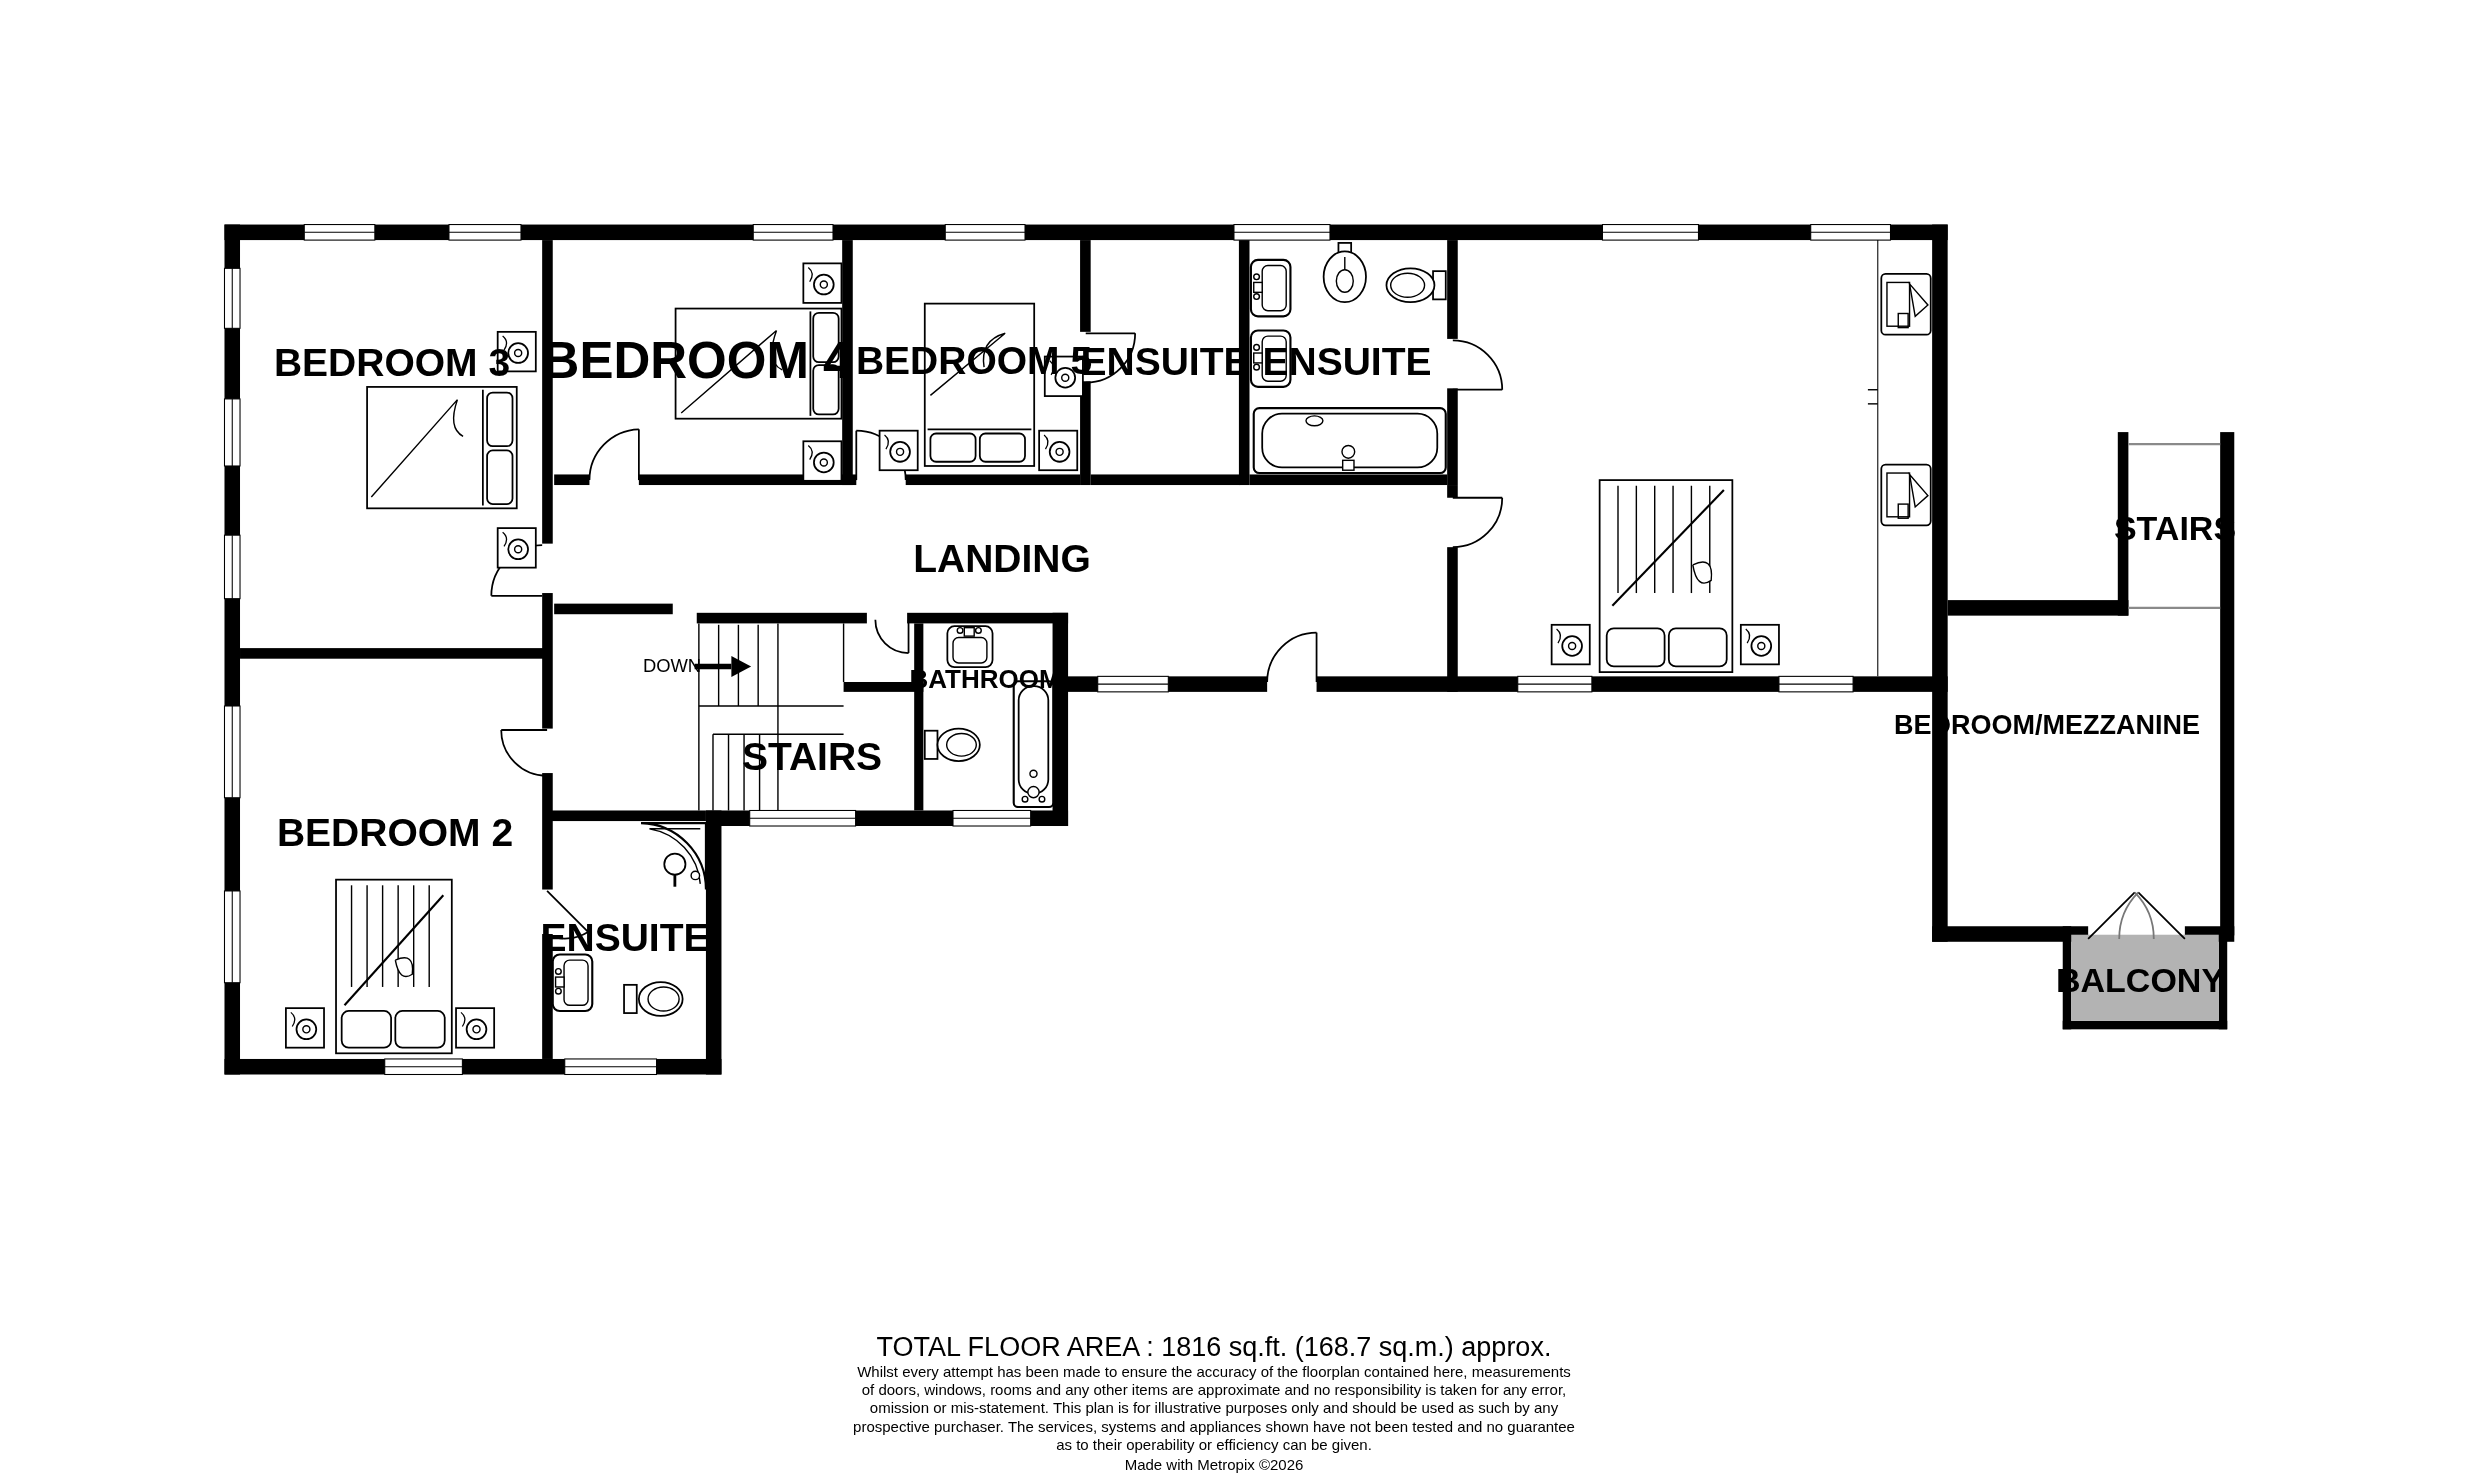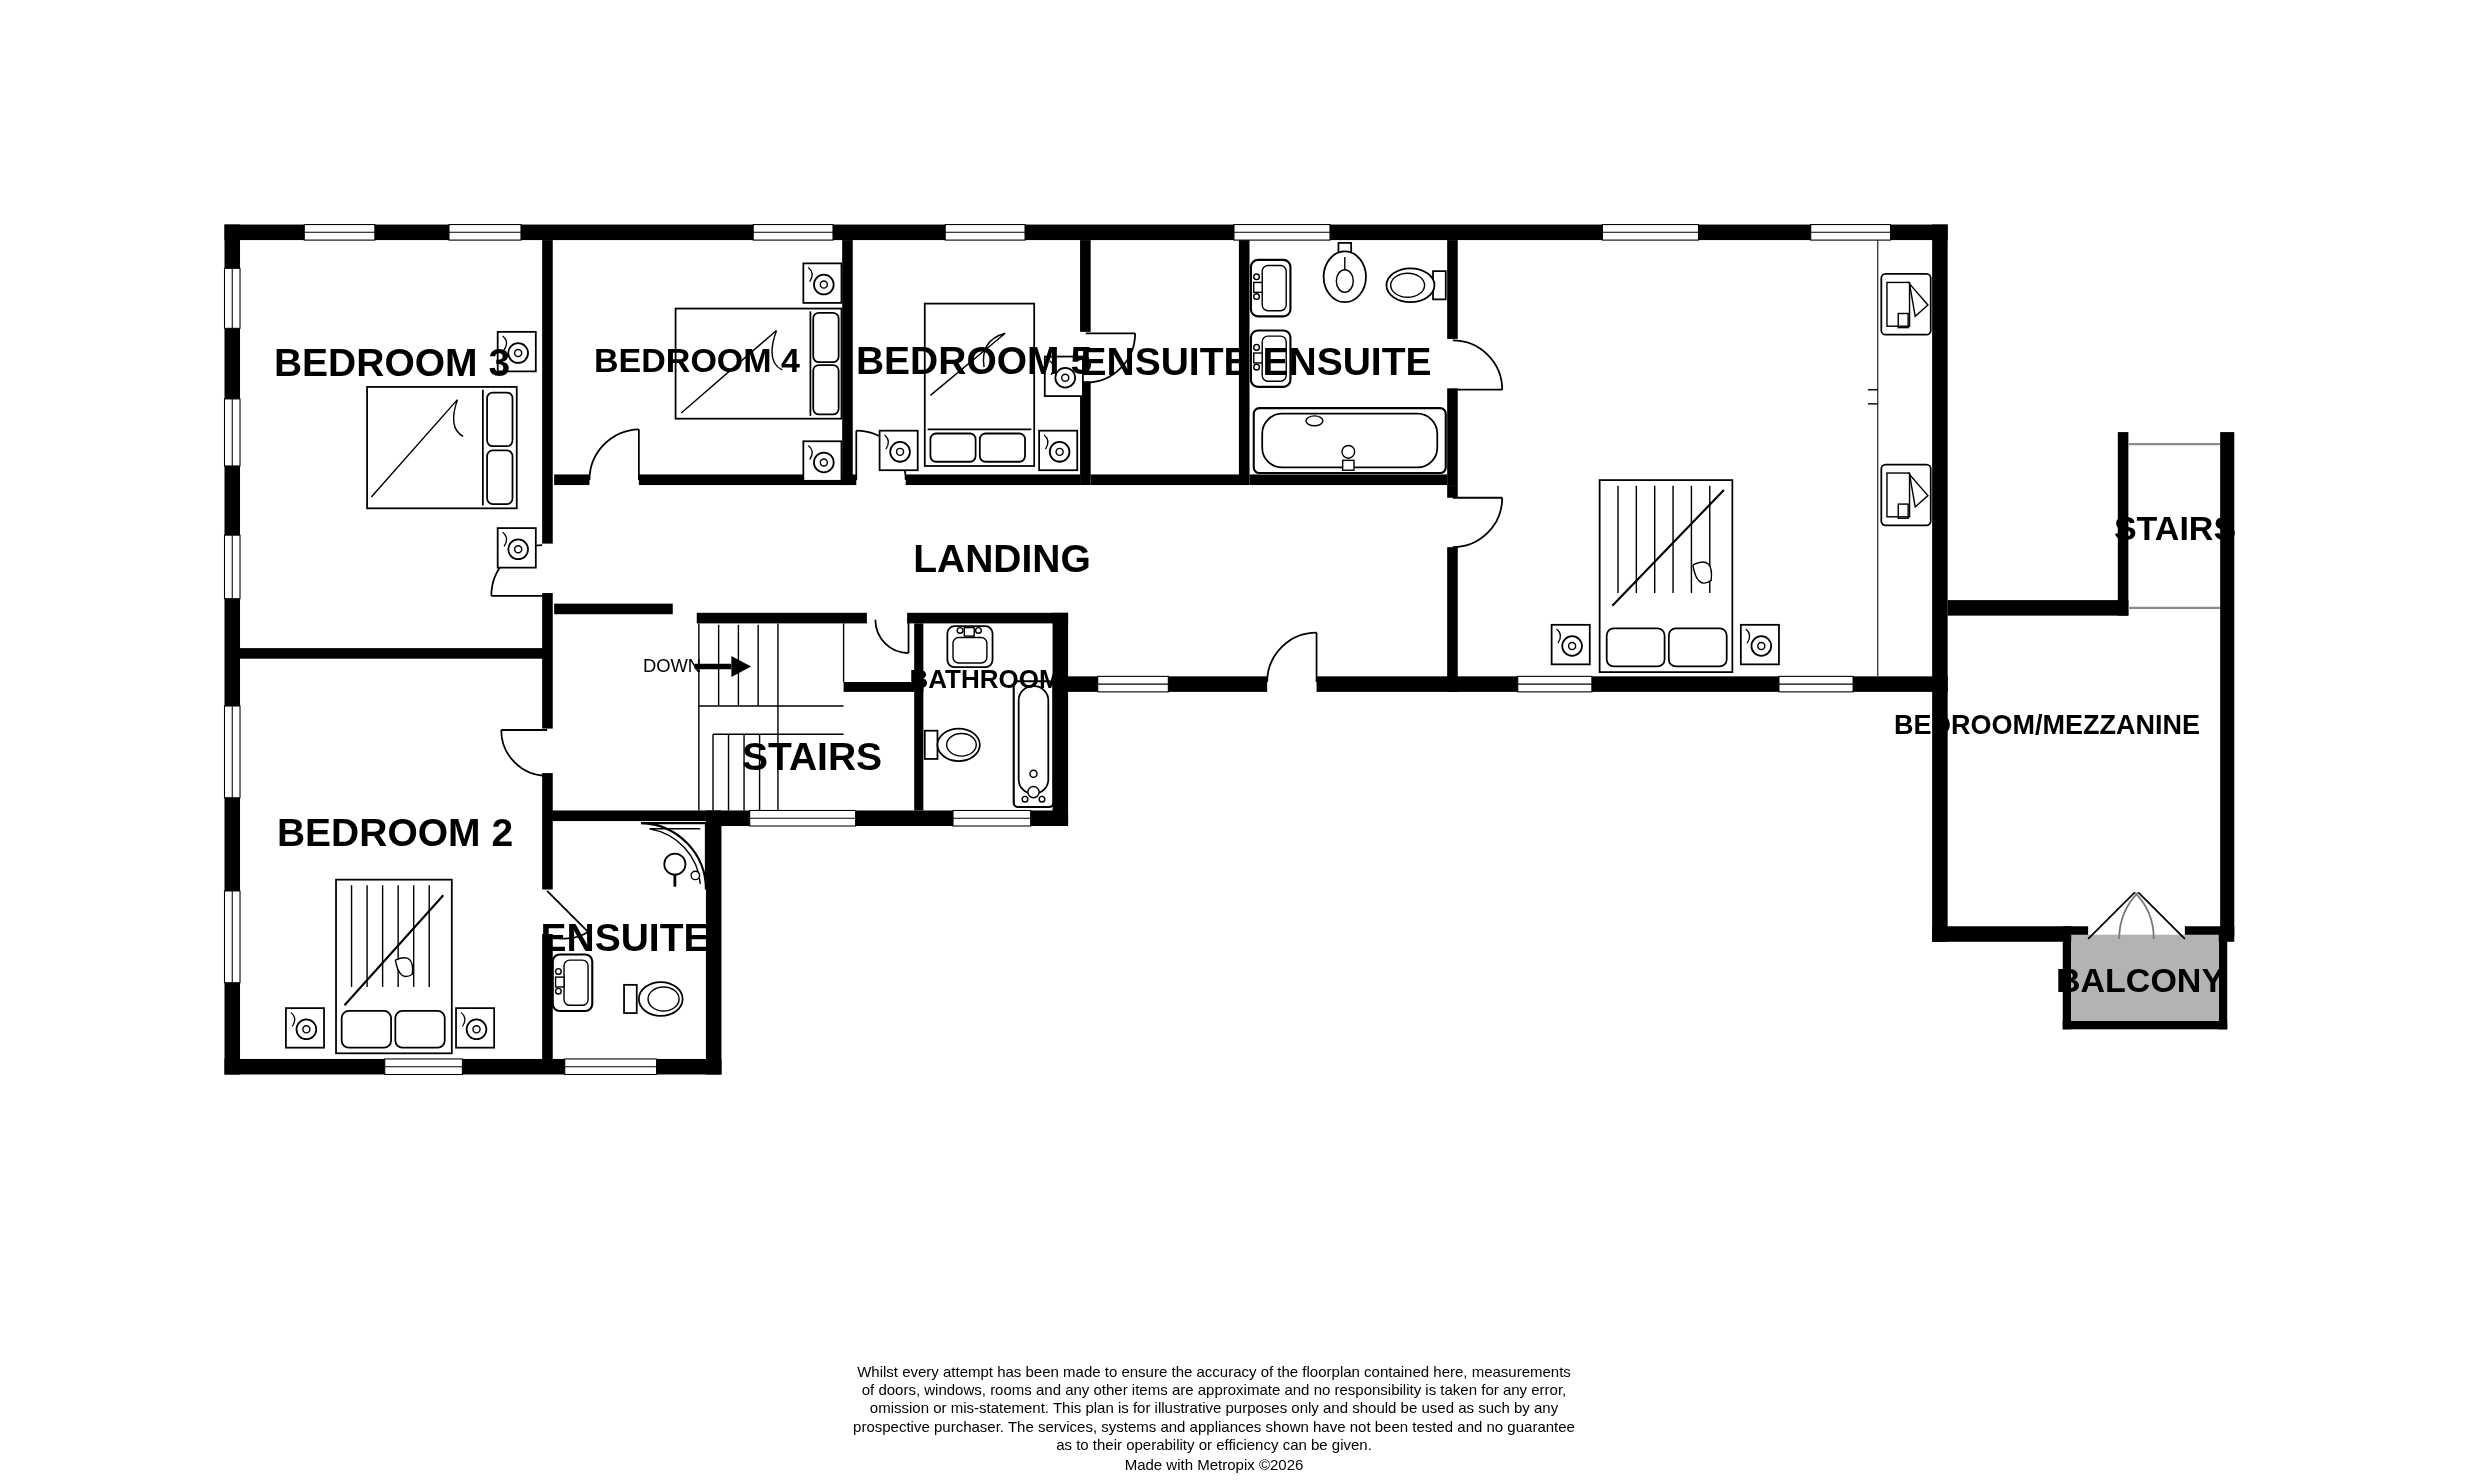--- a/index.html
+++ b/index.html
@@ -342,34 +342,35 @@
     <use href="#wallsink" x="783" y="1352"></use>
     <g stroke="#000" fill="#fff" stroke-width="2.5">
       <rect x="884" y="1395" width="18" height="40"></rect>
       <ellipse cx="936" cy="1415" rx="31" ry="24"></ellipse>
       <ellipse cx="940" cy="1415" rx="22" ry="17" stroke-width="2"></ellipse>
     </g>
   </g>
 </svg>
 
   <div class="lbl" style="left:392px;top:362px;font-size:39px">BEDROOM 3</div>
-  <div class="lbl" style="left:697px;top:360px;font-size:34px">BEDROOM 4</div>
+  <div class="lbl" style="left:697px;top:360px;font-size:51px">BEDROOM 4</div>
   <div class="lbl" style="left:974px;top:360px;font-size:39px">BEDROOM 5</div>
   <div class="lbl" style="left:1165px;top:361px;font-size:39px">ENSUITE</div>
   <div class="lbl" style="left:1347px;top:361px;font-size:39px">ENSUITE</div>
   <div class="lbl" style="left:1002px;top:558px;font-size:39px">LANDING</div>
   <div class="lbl" style="left:812px;top:756px;font-size:39px">STAIRS</div>
   <div class="lbl" style="left:985px;top:679px;font-size:26px">BATHROOM</div>
   <div class="lbl" style="left:395px;top:832px;font-size:39px">BEDROOM 2</div>
   <div class="lbl" style="left:625px;top:937px;font-size:39px">ENSUITE</div>
   <div class="lbl" style="left:2175px;top:528px;font-size:34px">STAIRS</div>
   <div class="lbl" style="left:2047px;top:725px;font-size:27px">BEDROOM/MEZZANINE</div>
   <div class="lbl" style="left:2140px;top:980px;font-size:34px">BALCONY</div>
   <div class="footer" style="left:672px;top:666px;font-size:18.4px">DOWN</div>
 
+  <div class="footer" style="left:1214px;top:1347px;font-size:27px">TOTAL FLOOR AREA : 1816 sq.ft. (168.7 sq.m.) approx.</div>
   <div class="footer" style="left:1214px;top:1371px;font-size:15px">Whilst every attempt has been made to ensure the accuracy of the floorplan contained here, measurements</div>
   <div class="footer" style="left:1214px;top:1389px;font-size:15px">of doors, windows, rooms and any other items are approximate and no responsibility is taken for any error,</div>
   <div class="footer" style="left:1214px;top:1407px;font-size:15px">omission or mis-statement. This plan is for illustrative purposes only and should be used as such by any</div>
   <div class="footer" style="left:1214px;top:1426px;font-size:15px">prospective purchaser. The services, systems and appliances shown have not been tested and no guarantee</div>
   <div class="footer" style="left:1214px;top:1444px;font-size:15px">as to their operability or efficiency can be given.</div>
   <div class="footer" style="left:1214px;top:1464px;font-size:15px">Made with Metropix ©2026</div>
 
 </div>
 
 

